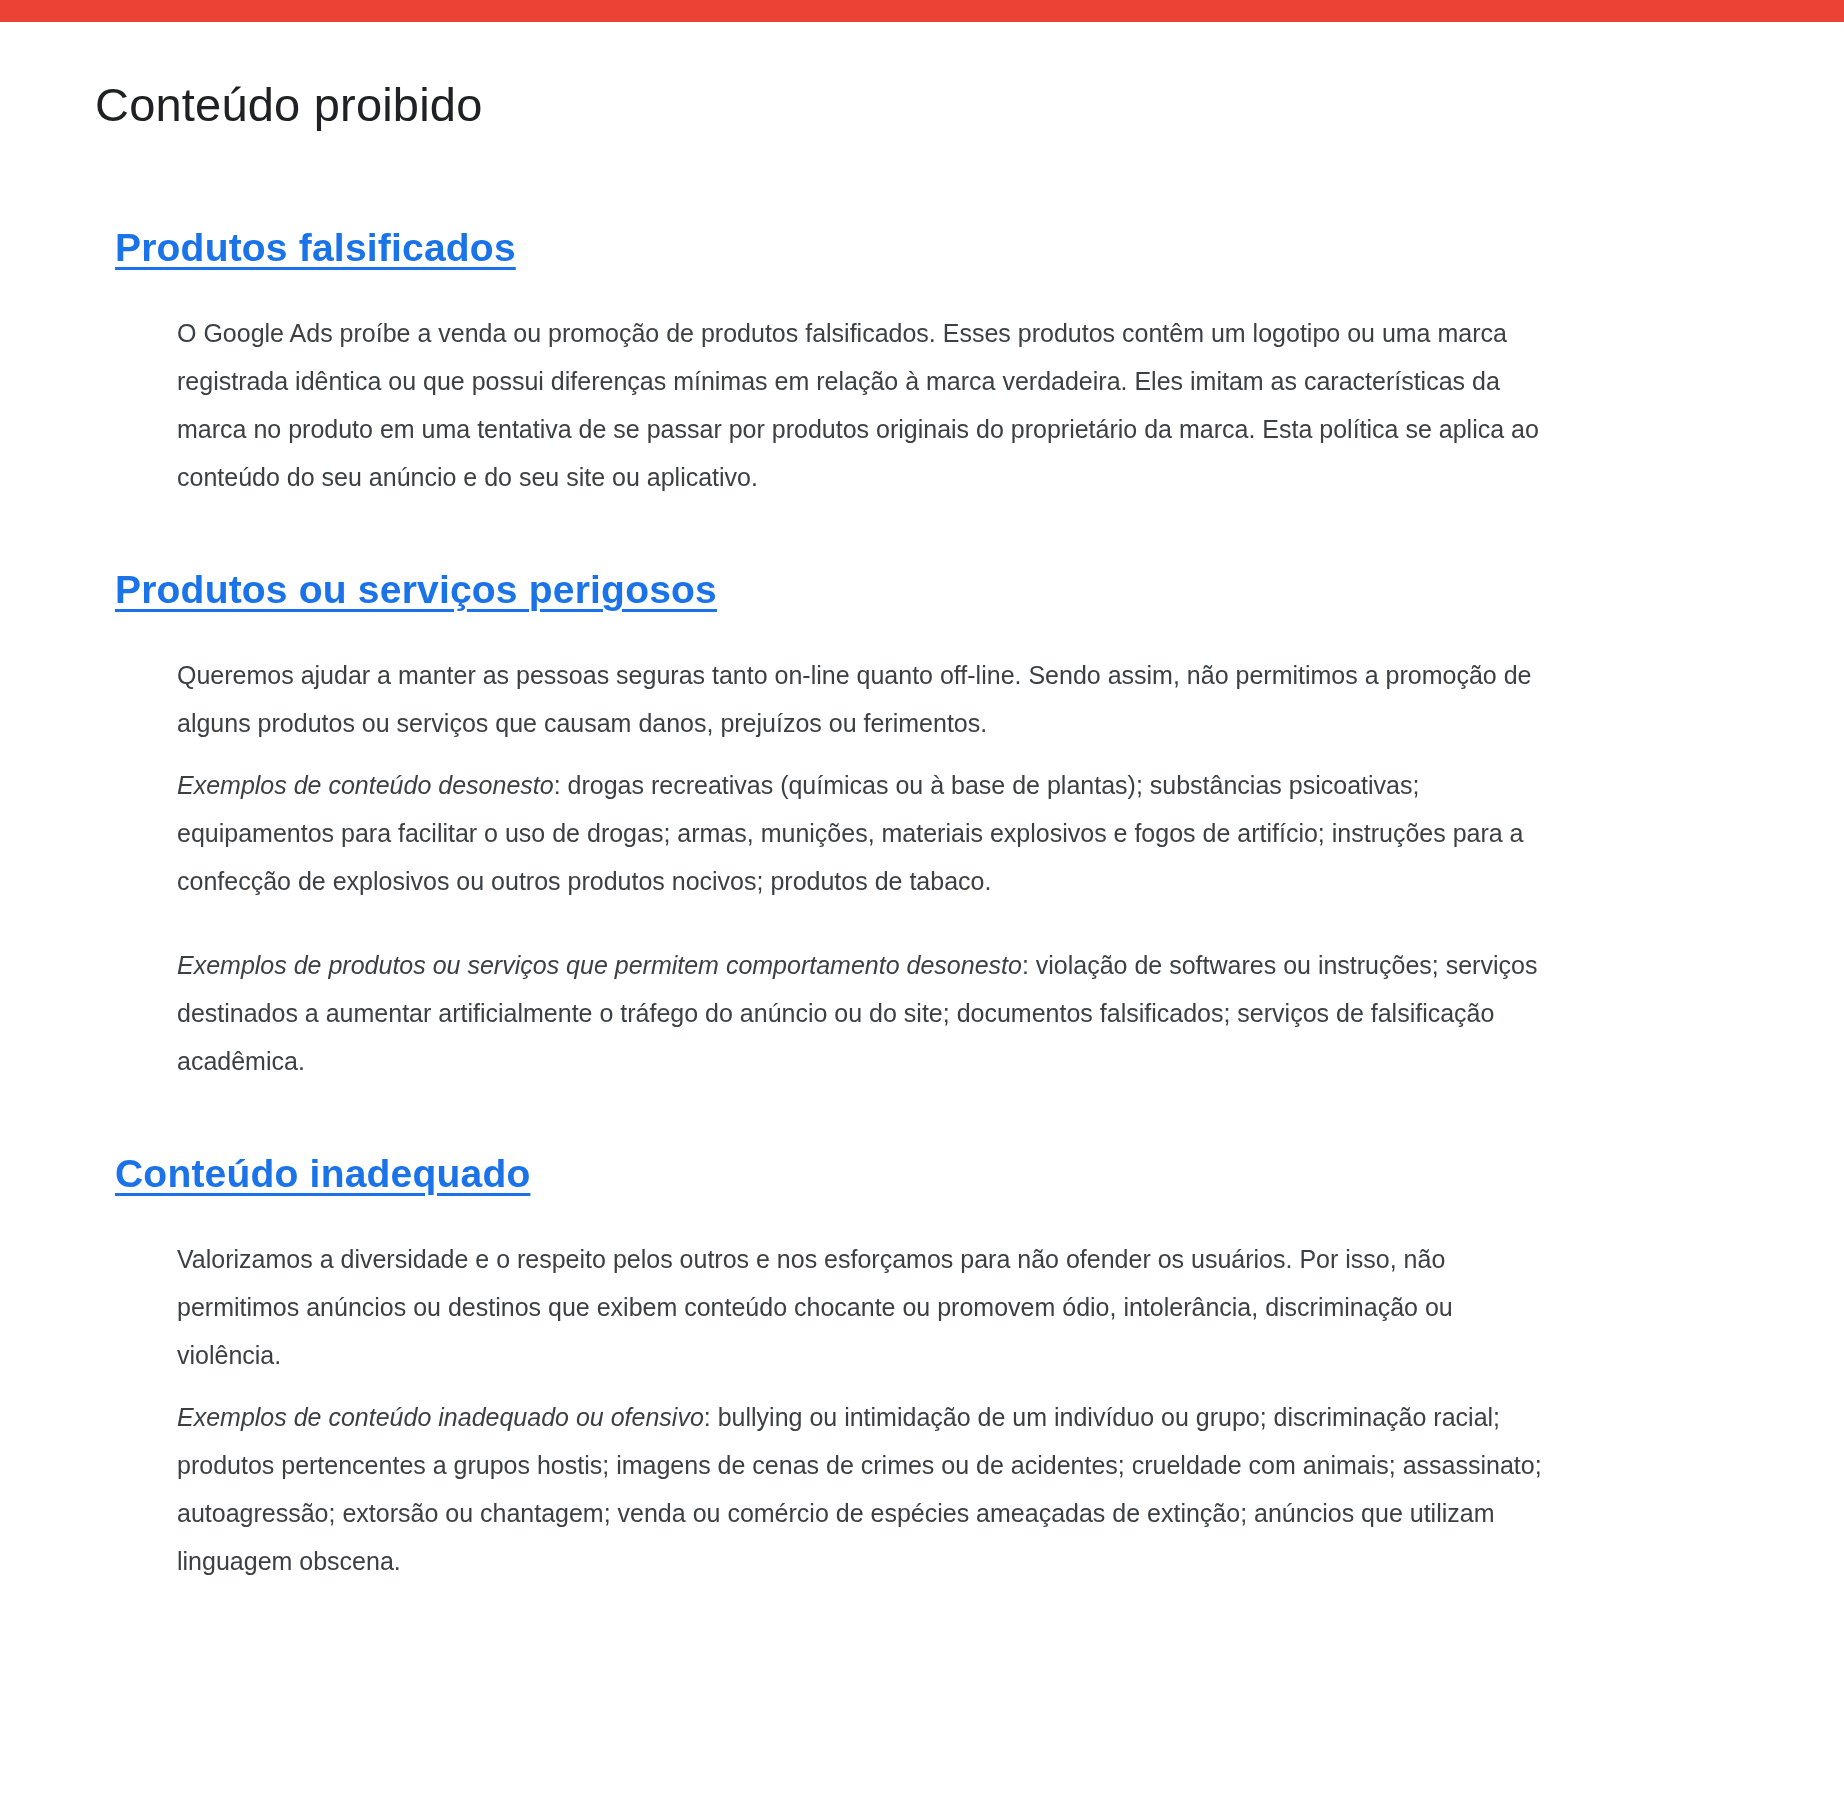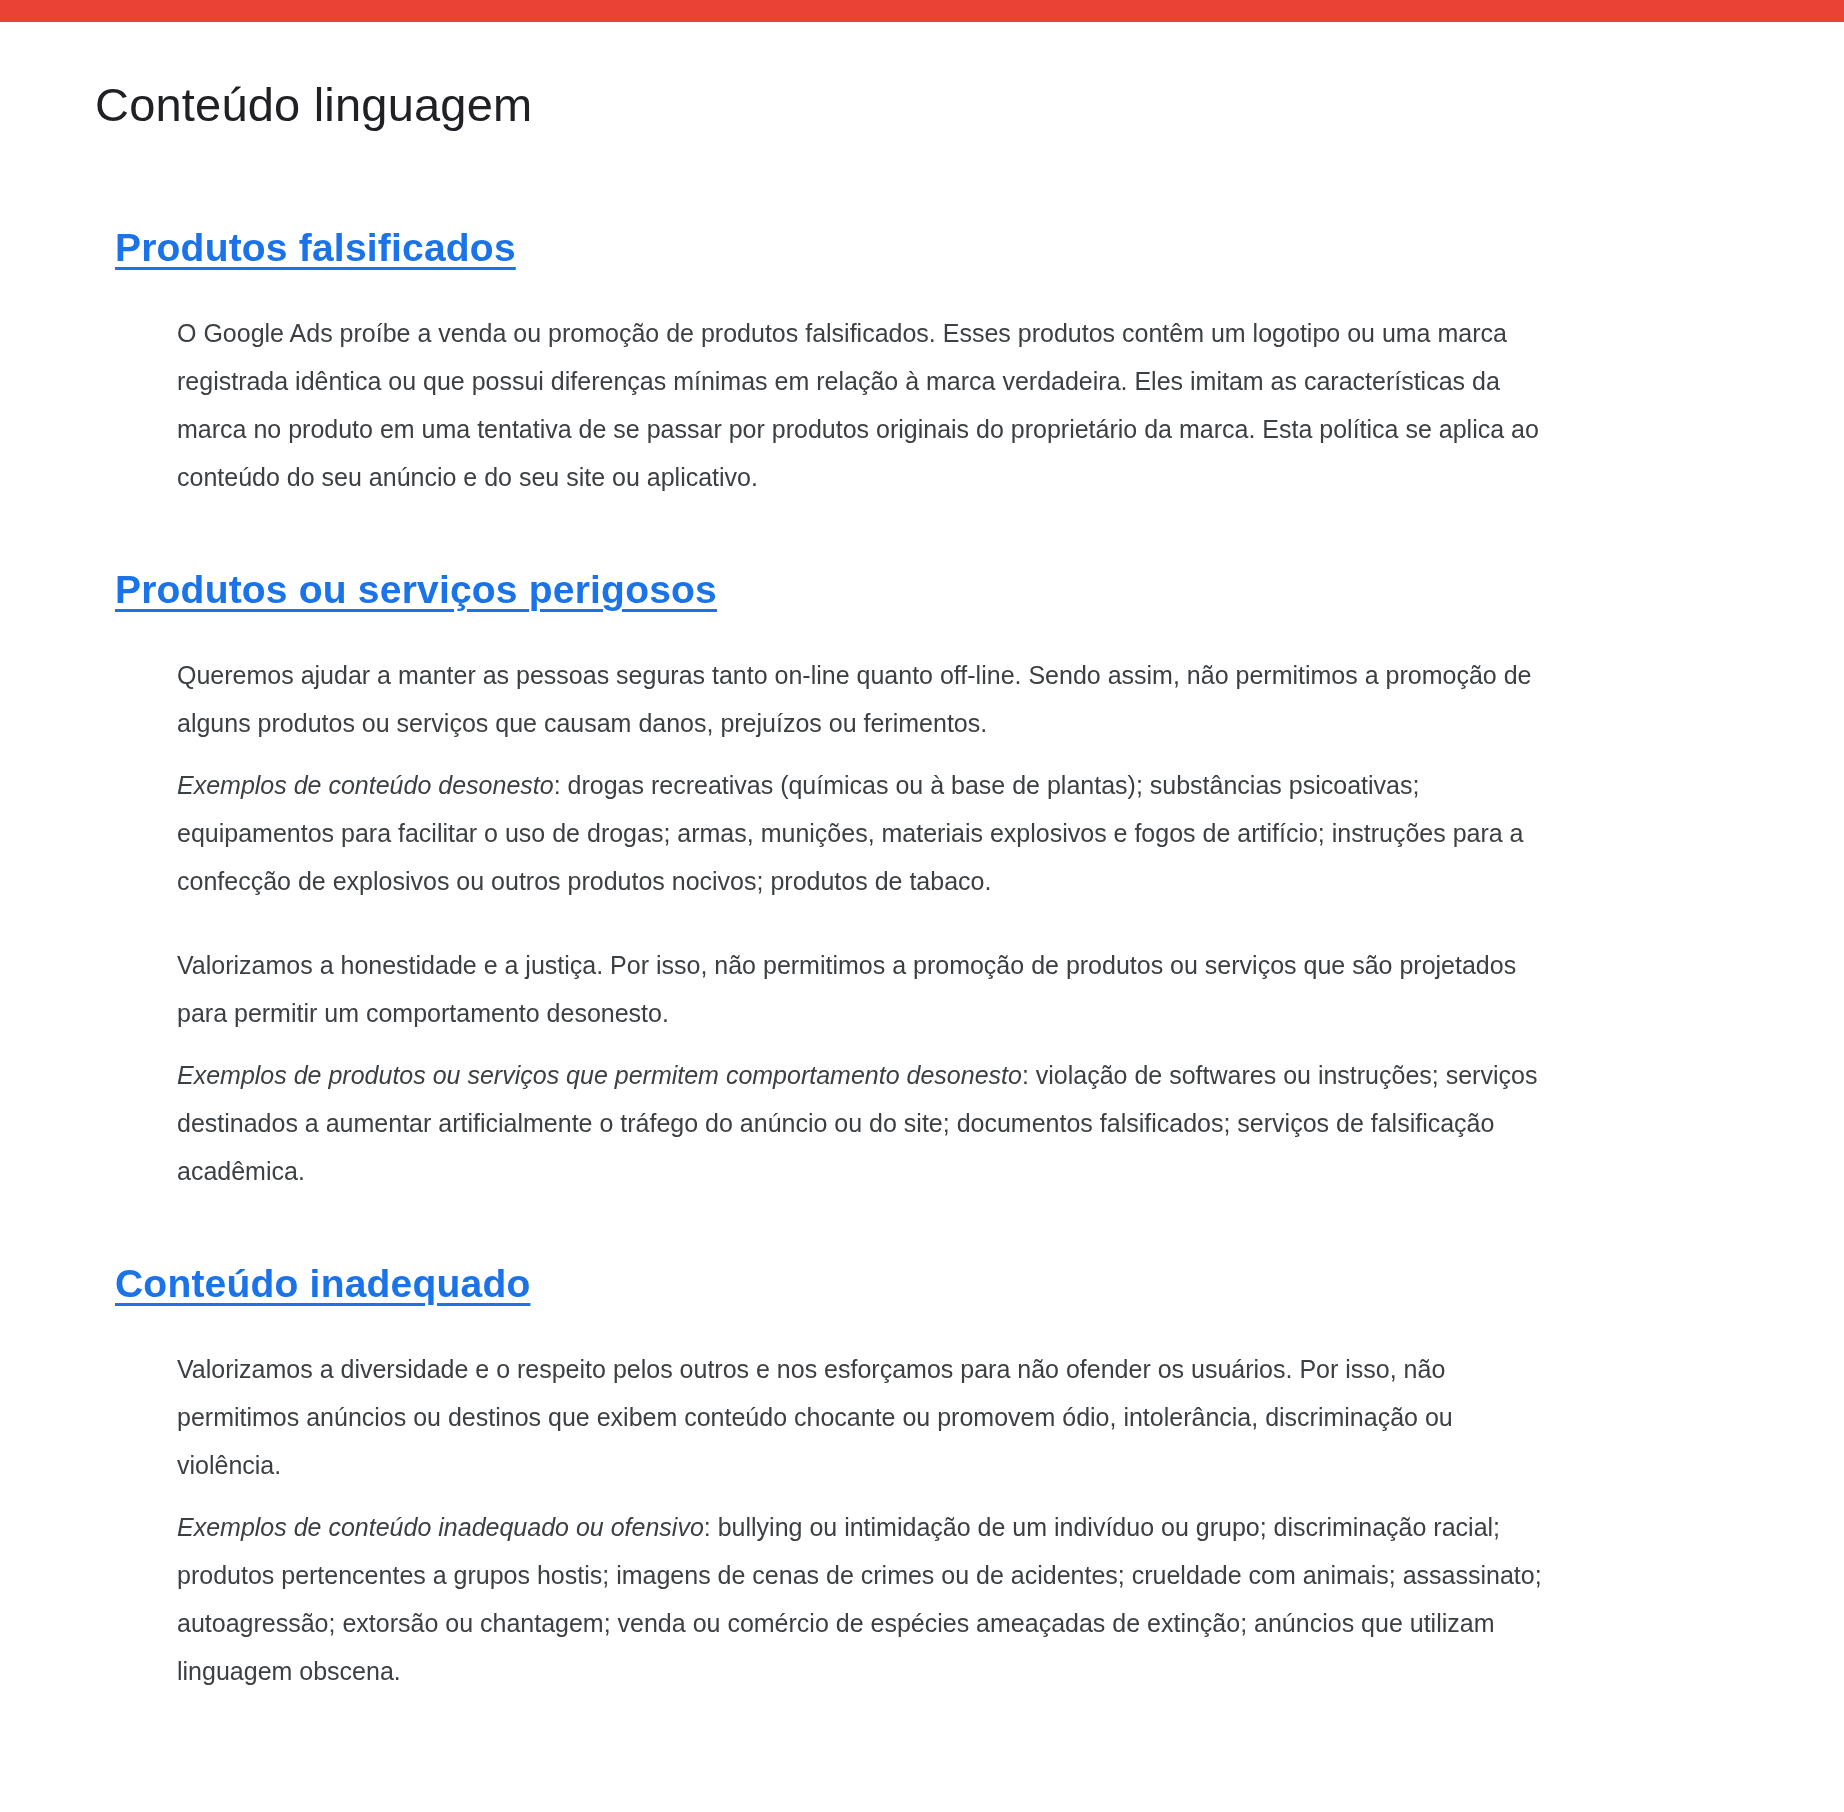--- a/index.html
+++ b/index.html
@@ -61,21 +61,21 @@
   p.body-p.gap-lg { margin-top: 32px; }
   p.body-p em { font-style: italic; }
 </style>
 </head>
 <body>
 
 <div class="top-bar"></div>
 
 <div class="page">
 
-  <h1 class="page-title">Conteúdo linguagem</h1>
+  <h1 class="page-title">Conteúdo proibido</h1>
 
   <section>
     <h2 class="section-heading">
       <a>Produtos falsificados</a>
     </h2>
     <p class="body-p">
       <span>O Google Ads proíbe a venda ou promoção de produtos falsificados. Esses produtos contêm um logotipo ou uma marca registrada idêntica ou que possui diferenças mínimas em relação à marca verdadeira. Eles imitam as características da marca no produto em uma tentativa de se passar por produtos originais do proprietário da marca. Esta política se aplica ao conteúdo do seu anúncio e do seu site ou aplicativo.</span>
     </p>
   </section>
 
@@ -86,23 +86,20 @@
     <p class="body-p">
       <span>Queremos ajudar a manter as pessoas seguras tanto on-line quanto off-line. Sendo assim, não permitimos a promoção de alguns produtos ou serviços que causam danos, prejuízos ou ferimentos.</span>
     </p>
     <p class="body-p">
       <em>Exemplos de conteúdo desonesto</em><span>: drogas recreativas (químicas ou à base de plantas); substâncias psicoativas; equipamentos para facilitar o uso de drogas; armas, munições, materiais explosivos e fogos de artifício; instruções para a confecção de explosivos ou outros produtos nocivos; produtos de tabaco.</span>
     </p>
   </section>
 
   <section>
     <p class="body-p">
-      <span>Valorizamos a honestidade e a justiça. Por isso, não permitimos a promoção de produtos ou serviços que são projetados para permitir um comportamento desonesto.</span>
-    </p>
-    <p class="body-p">
       <em>Exemplos de produtos ou serviços que permitem comportamento desonesto</em><span>: violação de softwares ou instruções; serviços destinados a aumentar artificialmente o tráfego do anúncio ou do site; documentos falsificados; serviços de falsificação acadêmica.</span>
     </p>
   </section>
 
   <section>
     <h2 class="section-heading">
       <a>Conteúdo inadequado</a>
     </h2>
     <p class="body-p">
       <span>Valorizamos a diversidade e o respeito pelos outros e nos esforçamos para não ofender os usuários. Por isso, não permitimos anúncios ou destinos que exibem conteúdo chocante ou promovem ódio, intolerância, discriminação ou violência.</span>

